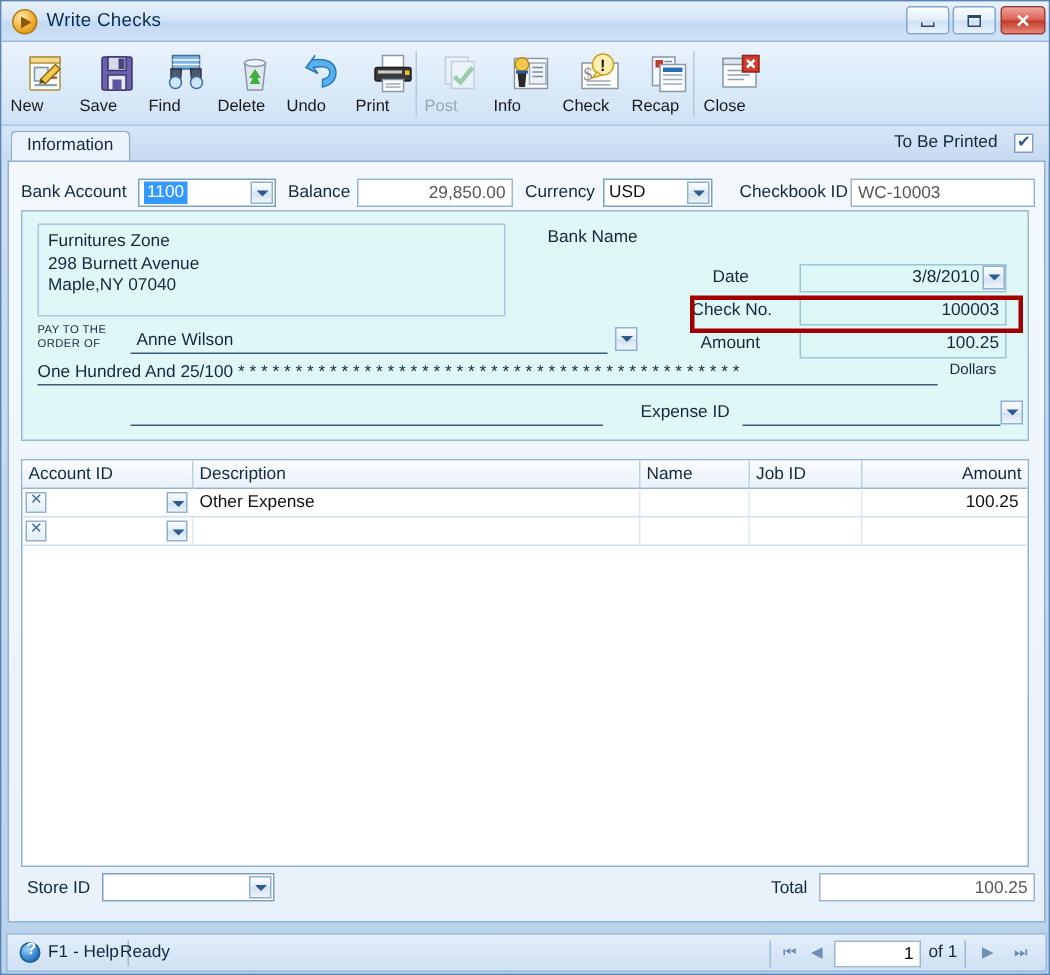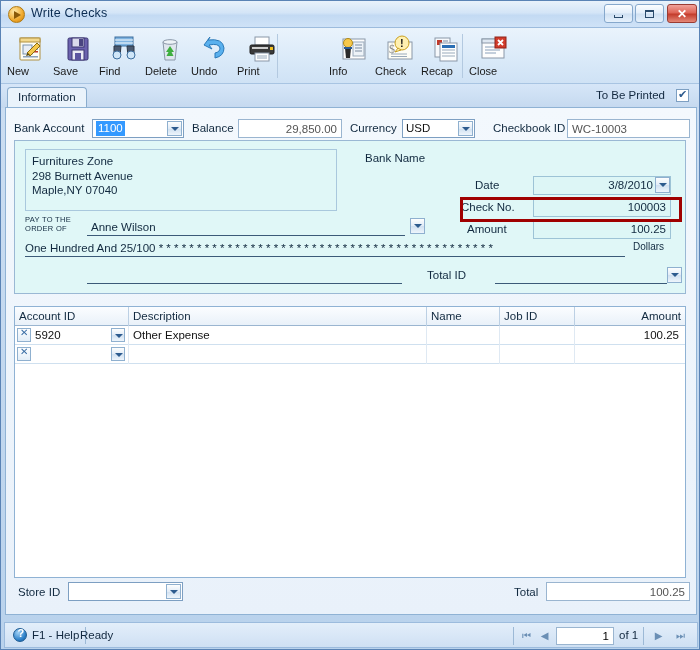--- a/index.html
+++ b/index.html
@@ -406,20 +406,30 @@
           <rect x="8" y="19" width="14" height="8" fill="#fff" stroke="#8a97a8"></rect>
           <line x1="10" y1="22" x2="20" y2="22" stroke="#9ab"></line>
           <line x1="10" y1="24" x2="20" y2="24" stroke="#9ab"></line>
         </svg>
       </div>
       <div class="lbl">Print</div>
     </div>
 
     <div class="tbsep" style="left:276px"></div>
 
+    <div class="tbtn disabled" style="left:282px">
+      <div class="ico">
+        <svg width="30" height="30" viewBox="0 0 30 30" opacity="0.45">
+          <rect x="4" y="4" width="15" height="18" fill="#f4f6f9" stroke="#9aa8b8"></rect>
+          <rect x="8" y="7" width="15" height="18" fill="#fbfcfe" stroke="#9aa8b8"></rect>
+          <path d="M10 17 l4 4 l8 -10" stroke="#4aa84a" stroke-width="3" fill="none"></path>
+        </svg>
+      </div>
+      <div class="lbl">Post</div>
+    </div>
 
     <div class="tbtn" style="left:328px">
       <div class="ico">
         <svg width="30" height="30" viewBox="0 0 30 30">
           <rect x="4" y="5" width="22" height="20" fill="#fdfdfd" stroke="#8a97a8"></rect>
           <rect x="14" y="8" width="11" height="14" fill="#eef3f8" stroke="#9ab"></rect>
           <line x1="16" y1="11" x2="23" y2="11" stroke="#7a8ba0"></line>
           <line x1="16" y1="14" x2="23" y2="14" stroke="#7a8ba0"></line>
           <line x1="16" y1="17" x2="23" y2="17" stroke="#7a8ba0"></line>
           <circle cx="9" cy="9" r="4.5" fill="#f7c84a" stroke="#b08a18"></circle>
@@ -520,21 +530,21 @@
       </div>
       <div id="payee-line">Anne Wilson</div>
       <div id="payee-arrow"></div>
 
       <div id="amount-words">One Hundred  And 25/100 * * * * * * * * * * * * * * * * * * * * * * * * * * * * * * * * * * * * * * * * * * * *</div>
       <div id="dollars-label">Dollars</div>
 
       <div id="memo-label">Memo</div>
       <div id="memo-line"></div>
 
-      <div id="vendor-label">Total ID</div>
+      <div id="vendor-label">Expense ID</div>
       <div id="vendor-line"></div>
       <div id="vendor-arrow"></div>
 
       <div class="lbl" style="left:350px; top:11px">Bank Name</div>
 
       <div class="lbl" style="left:460px; top:38px">Date</div>
       <div class="chk-fld" style="left:518px; top:35px; width:138px; padding-right:17px">3/8/2010</div>
       <div style="position:absolute; left:640px; top:36px; width:15px; height:16px; background:linear-gradient(#fdfefe,#e2ecf7 50%,#d0e0f0 51%,#eef5fc); border:1px solid #8fb0cf;">
         <span style="position:absolute; left:3px; top:5px; border-left:4px solid transparent; border-right:4px solid transparent; border-top:4px solid #2d5b8e;"></span>
       </div>
@@ -552,21 +562,20 @@
       <div id="grid-head">
         <div class="gcell" style="left:0;   width:114px">Account ID</div>
         <div class="gcell" style="left:114px; width:298px">Description</div>
         <div class="gcell" style="left:412px; width:73px">Name</div>
         <div class="gcell" style="left:485px; width:75px">Job ID</div>
         <div class="gcell r" style="left:560px; width:110px; border-right:none">Amount</div>
       </div>
 
       <div class="grow" style="top:19px">
         <span class="xbtn"></span>
-        <div class="gcell" style="left:0; width:114px; padding-left:20px">5920</div>
         <span class="cellarrow" style="left:96px"></span>
         <div class="gcell" style="left:114px; width:298px">Other Expense</div>
         <div class="gcell" style="left:412px; width:73px"></div>
         <div class="gcell" style="left:485px; width:75px"></div>
         <div class="gcell r" style="left:560px; width:110px; border-right:none; padding-right:6px">100.25</div>
       </div>
 
       <div class="grow" style="top:38px">
         <span class="xbtn"></span>
         <div class="gcell" style="left:0; width:114px; padding-left:20px"></div>

